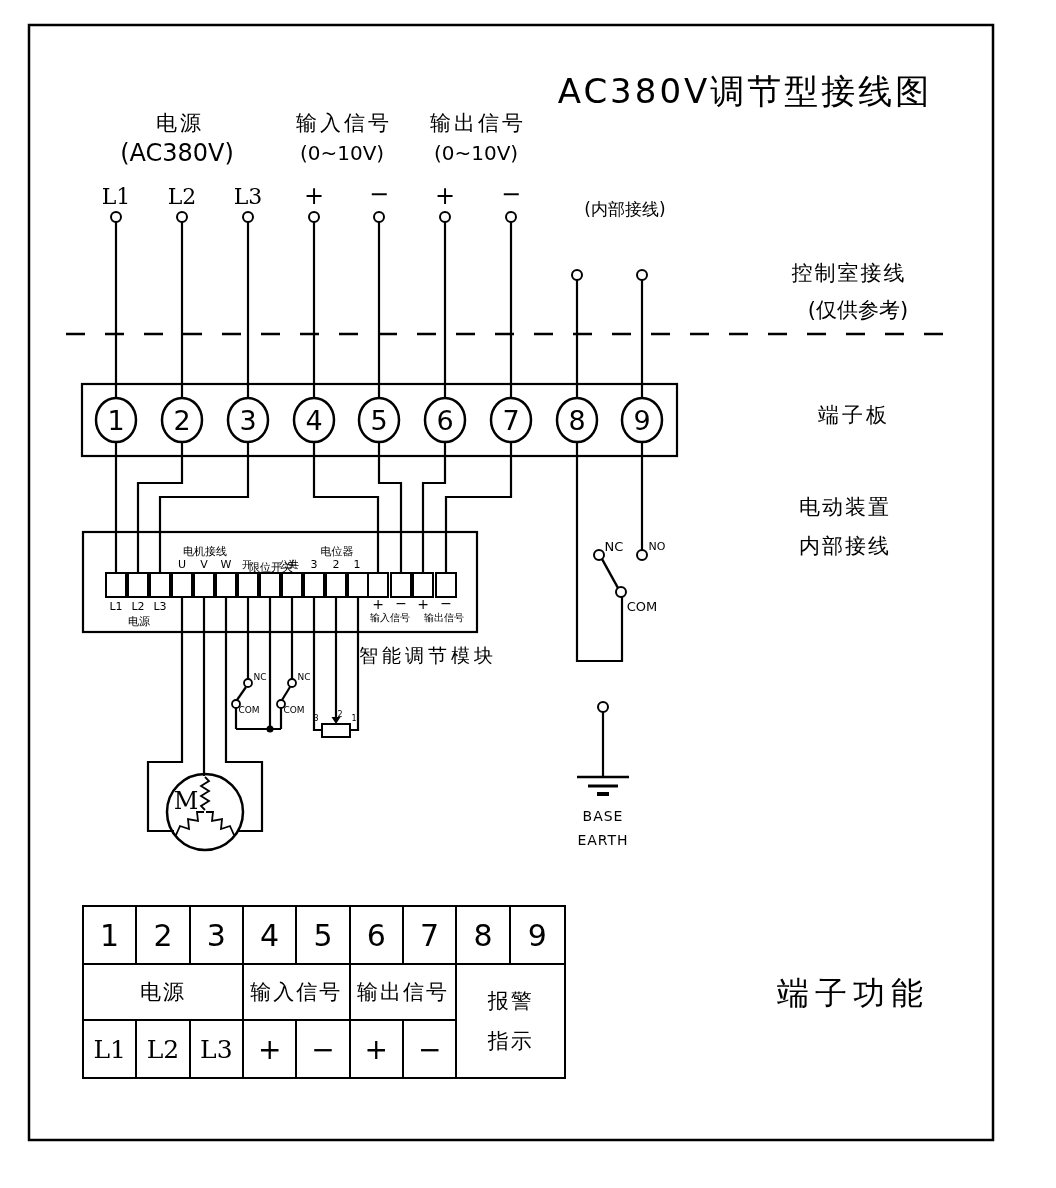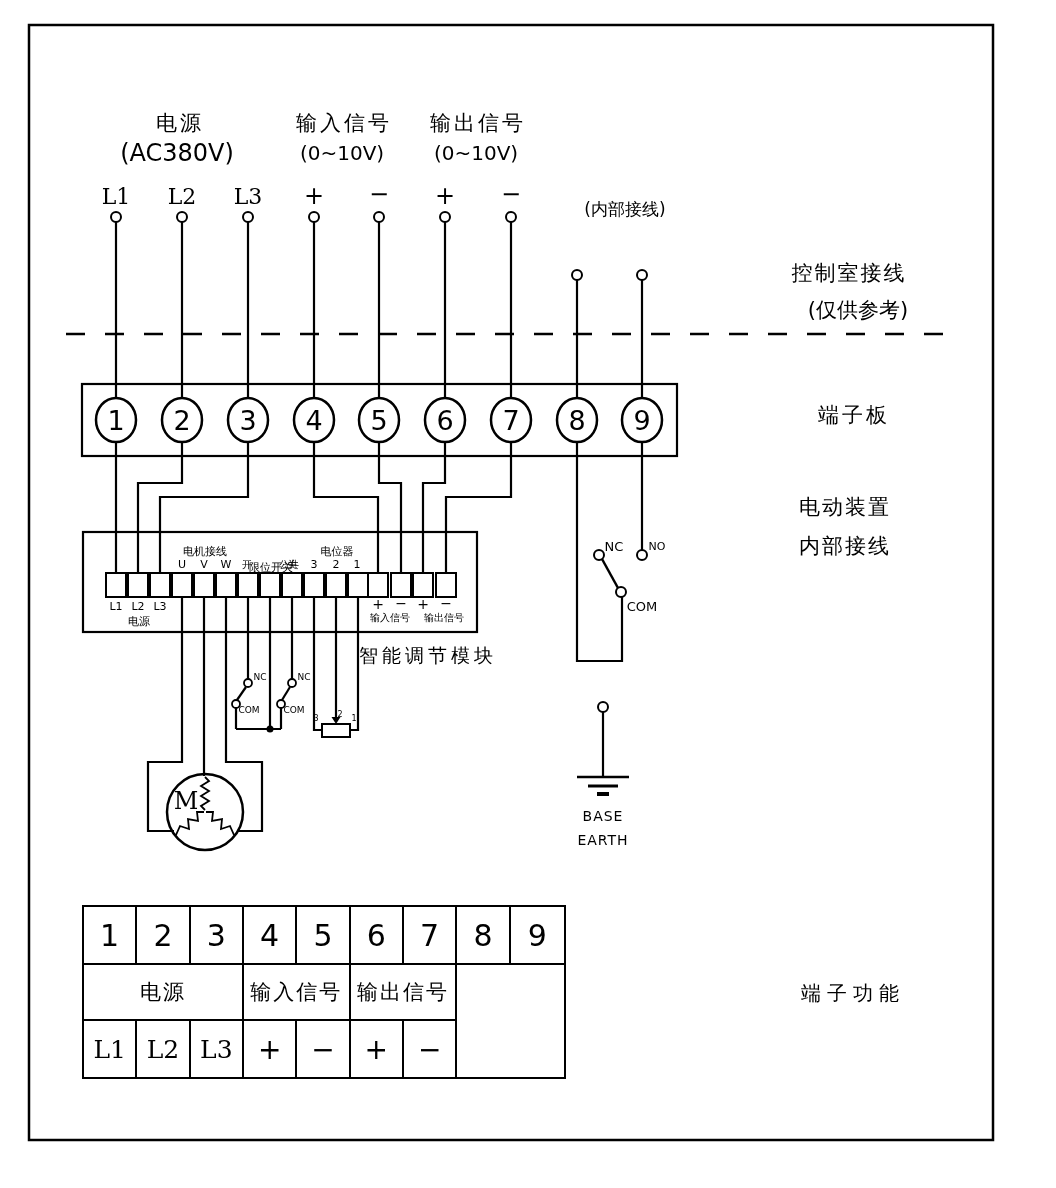--- a/index.html
+++ b/index.html
@@ -165,20 +165,21 @@
       <g>
         <circle cx="603" cy="707" r="5" stroke-width="2"></circle>
         <line x1="603" y1="712" x2="603" y2="777" stroke-width="2.2"></line>
         <line x1="577" y1="777" x2="629" y2="777" stroke-width="2.5"></line>
         <line x1="588" y1="786" x2="618" y2="786" stroke-width="3"></line>
         <line x1="597" y1="794" x2="609" y2="794" stroke-width="4"></line>
       </g>
     </g>
   </svg>
 
+  <div class="lbl" style="left:745px; top:91px; font-size:34px; letter-spacing:3px;">AC380V调节型接线图</div>
 
   <div class="lbl" style="left:180px; top:123px; font-size:21px; letter-spacing:3px;">电源</div>
   <div class="lbl" style="left:177px; top:153px; font-size:24px;">(AC380V)</div>
   <div class="lbl" style="left:344px; top:123px; font-size:21px; letter-spacing:3px;">输入信号</div>
   <div class="lbl" style="left:342px; top:153px; font-size:20px;">(0~10V)</div>
   <div class="lbl" style="left:478px; top:123px; font-size:21px; letter-spacing:3px;">输出信号</div>
   <div class="lbl" style="left:476px; top:153px; font-size:20px;">(0~10V)</div>
 
   <div class="lbl serif" style="left:116px; top:197px; font-size:22px;">L1</div>
   <div class="lbl serif" style="left:182px; top:197px; font-size:22px;">L2</div>
@@ -255,25 +256,29 @@
     <div class="c num">4</div>
     <div class="c num">5</div>
     <div class="c num">6</div>
     <div class="c num">7</div>
     <div class="c num">8</div>
     <div class="c num nr">9</div>
 
     <div class="c cn" style="grid-column:1 / span 3;">电源</div>
     <div class="c cn" style="grid-column:4 / span 2;">输入信号</div>
     <div class="c cn" style="grid-column:6 / span 2;">输出信号</div>
+    <div class="c cn alarm-cell nr nb">
+      <div>报警</div>
+      <div>指示</div>
+    </div>
 
     <div class="c val nb serif" style="grid-row:3;">L1</div>
     <div class="c val nb serif" style="grid-row:3;">L2</div>
     <div class="c val nb serif" style="grid-row:3;">L3</div>
     <div class="c sgn nb" style="grid-row:3;">+</div>
     <div class="c sgn nb" style="grid-row:3;">−</div>
     <div class="c sgn nb" style="grid-row:3;">+</div>
     <div class="c sgn nb" style="grid-row:3;">−</div>
   </div>
 
-  <div class="lbl" style="left:853px; top:993px; font-size:20px; letter-spacing:6px;">端子功能</div>
+  <div class="lbl" style="left:853px; top:993px; font-size:32px; letter-spacing:6px;">端子功能</div>
 
 </div>
 
 </body></html>

